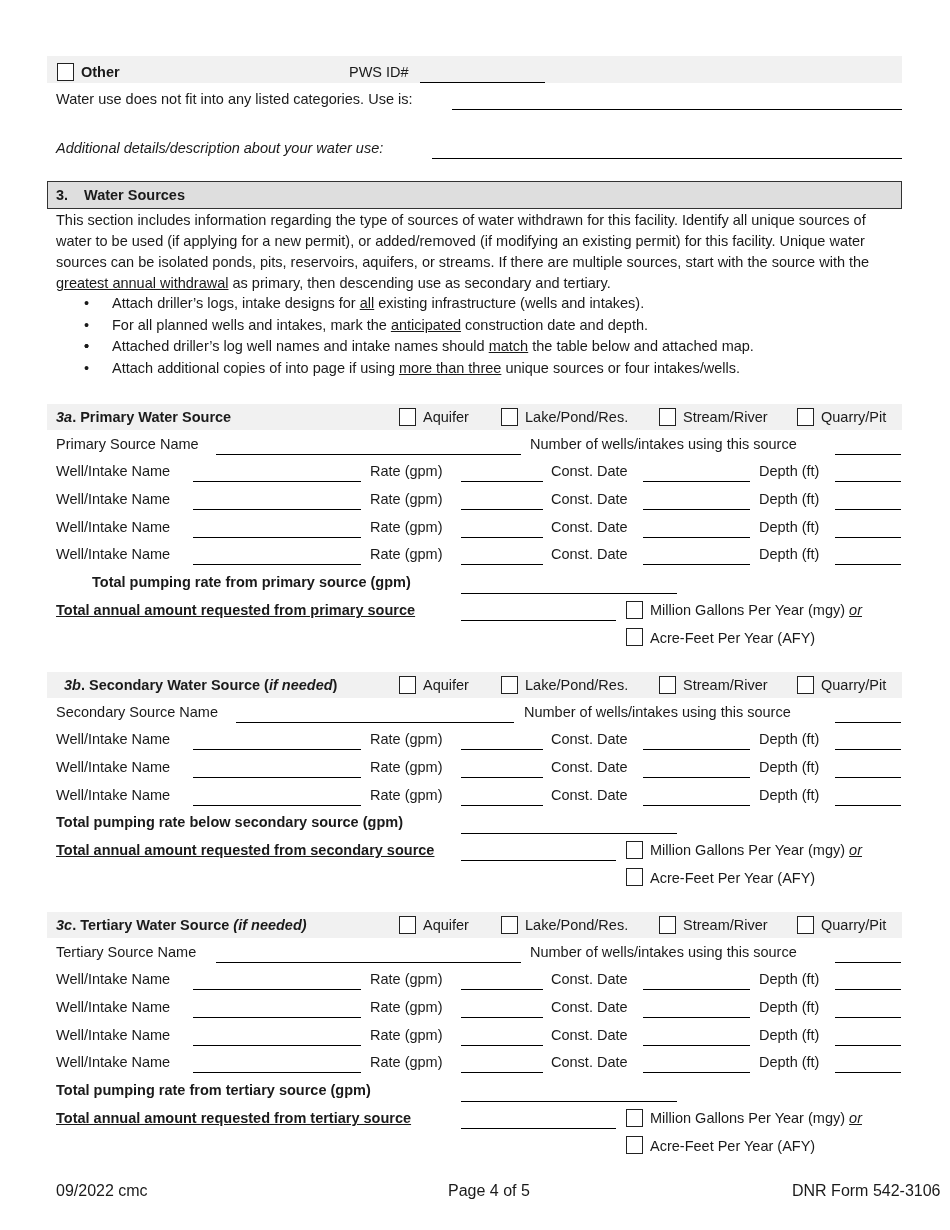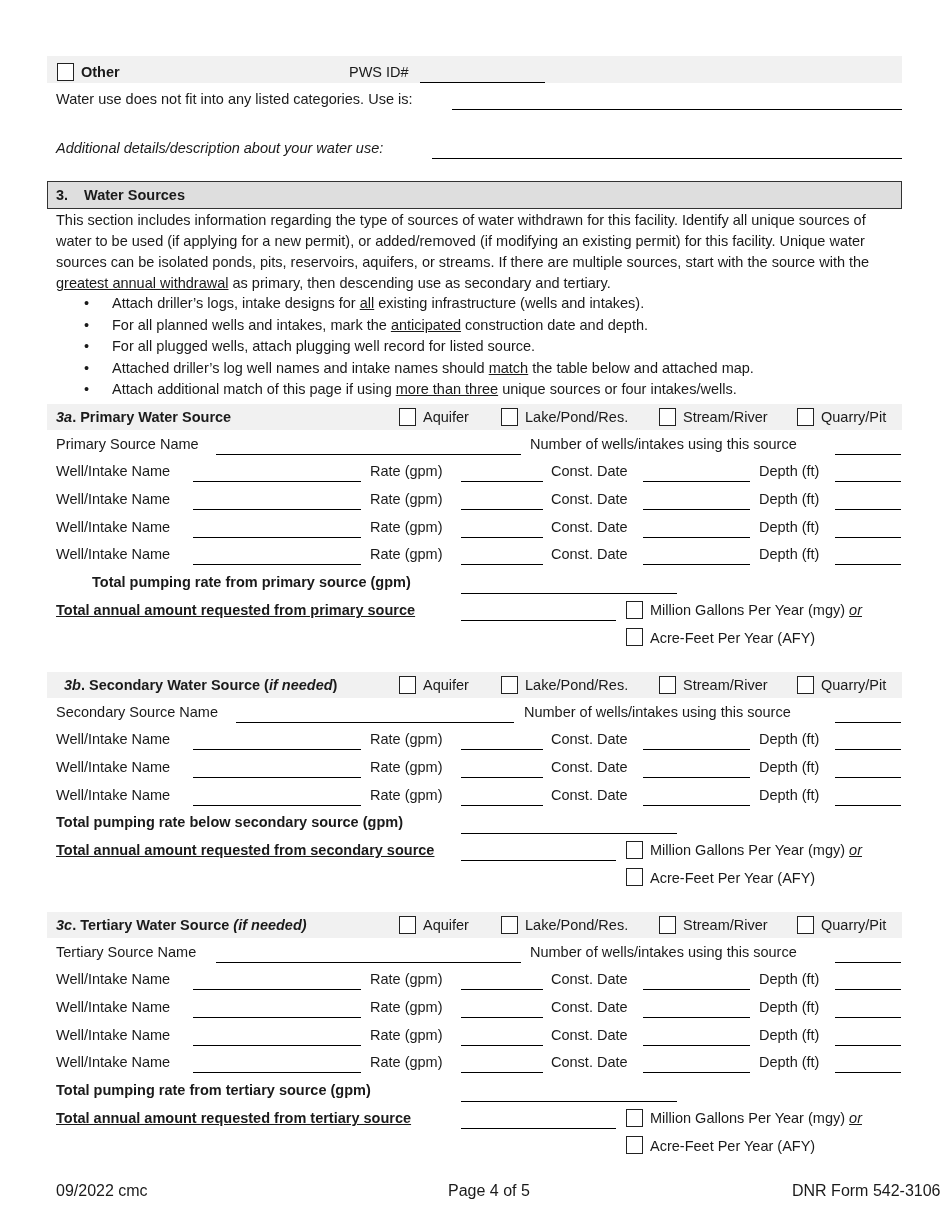--- a/index.html
+++ b/index.html
@@ -37,23 +37,23 @@
 <div class="sec-header">
   <span class="abs bold" style="left:8px;top:5px;">3.</span>
   <span class="abs bold" style="left:36px;top:5px;">Water Sources</span>
 </div>
 
 <div class="para"><span>This section includes information regarding the type of sources of water withdrawn for this facility. Identify all unique sources of water to be used (if applying for a new permit), or added/removed (if modifying an existing permit) for this facility. Unique water sources can be isolated ponds, pits, reservoirs, aquifers, or streams. If there are multiple sources, start with the source with the </span><span class="ul">greatest annual withdrawal</span><span> as primary, then descending use as secondary and tertiary.</span></div>
 
 <ul class="bullets">
   <li><span class="dot">•</span><span>Attach driller’s logs, intake designs for </span><span class="ul">all</span><span> existing infrastructure (wells and intakes).</span></li>
   <li><span class="dot">•</span><span>For all planned wells and intakes, mark the </span><span class="ul">anticipated</span><span> construction date and depth.</span></li>
-  <li><span class="dot">•</span><span>For all plugged wells, attach plugging well record for listed source.</span></li>
+  <li><span class="dot">•</span></li>
   <li><span class="dot">•</span><span>Attached driller’s log well names and intake names should </span><span class="ul">match</span><span> the table below and attached map.</span></li>
-  <li><span class="dot">•</span><span>Attach additional match of this page if using </span><span class="ul">more than three</span><span> unique sources or four intakes/wells.</span></li>
+  <li><span class="dot">•</span><span>Attach additional copies of into page if using </span><span class="ul">more than three</span><span> unique sources or four intakes/wells.</span></li>
 </ul>
 
 <div id="blocks">
     <div class="shade" style="left:47px;top:404px;width:855px;height:26px;"></div>
     <div class="abs" style="left:56px;top:409px;"><span class="bold it">3a</span><span class="bold">. Primary Water Source</span></div>
     <div class="cb" style="left:399px;top:408px;"></div>
     <div class="abs" style="left:423px;top:409px;">Aquifer</div>
     <div class="cb" style="left:501px;top:408px;"></div>
     <div class="abs" style="left:525px;top:409px;">Lake/Pond/Res.</div>
     <div class="cb" style="left:659px;top:408px;"></div>

